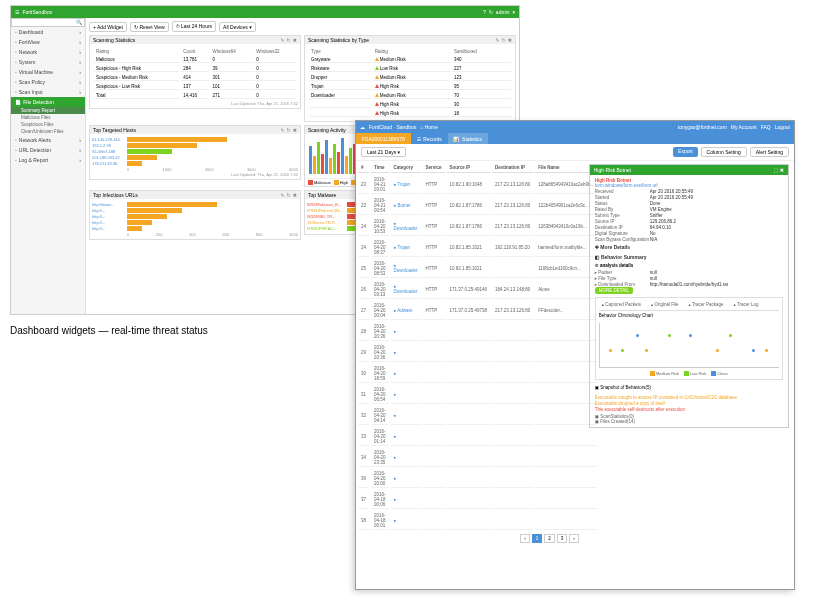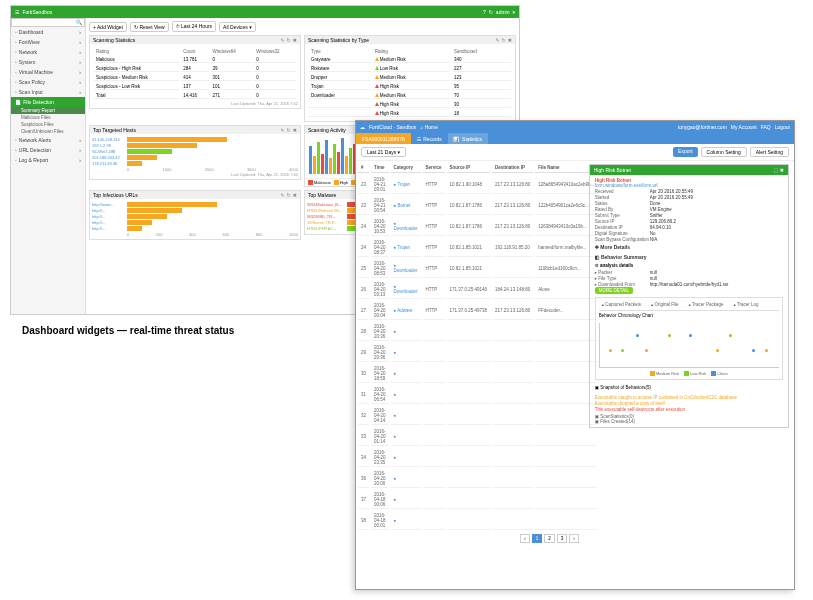--- a/index.html
+++ b/index.html
@@ -30,21 +30,21 @@
 .hbar-bar{height:5px;background:#f5a623}
 .spark-bars{display:flex;align-items:flex-end;gap:1px;height:40px;padding:2px}
 .spark-bar{width:3px;background:#4a90d9}
 .spark-bar.o{background:#f5a623}
 .spark-bar.g{background:#7ed321}
 .spark-bar.r{background:#e94b3c}
 .mal-row{display:flex;align-items:center;margin:1px 0;font-size:4px}
 .mal-label{width:40px;overflow:hidden;white-space:nowrap}
 .mal-bar{height:5px}
 .risk-icon{display:inline-block;width:0;height:0;border-left:2.5px solid transparent;border-right:2.5px solid transparent;border-bottom:4px solid;margin-right:1px;vertical-align:middle}
-.caption{position:absolute;left:22px;top:325px;font-size:10px;font-weight:bold;color:#000}
+.caption{position:absolute;left:10px;top:325px;font-size:10px;font-weight:normal;color:#000}
 .panel2{position:absolute;left:355px;top:120px;width:440px;height:470px;border:1px solid #999;background:#fff;font-size:5px;box-shadow:-2px 2px 6px rgba(0,0,0,0.2)}
 .p2-header{background:#4a90d9;color:#fff;height:12px;display:flex;align-items:center;padding:0 4px;justify-content:space-between}
 .p2-tabs{background:#4a90d9;display:flex;height:11px}
 .p2-tab{padding:2px 6px;color:#fff;font-size:5px;display:flex;align-items:center;gap:2px}
 .p2-tab.inactive{background:#6ba5de}
 .p2-tab.orange{background:#f5a623}
 .p2-filters{padding:3px 5px;display:flex;justify-content:space-between;align-items:center;border-bottom:1px solid #eee}
 .p2-btn-blue{background:#4a90d9;color:#fff;padding:1px 5px;border-radius:2px;font-size:5px}
 .p2-btn-gray{border:1px solid #ccc;padding:1px 5px;border-radius:2px;font-size:5px;background:#fff}
 .p2-table{width:100%;font-size:4.5px}

